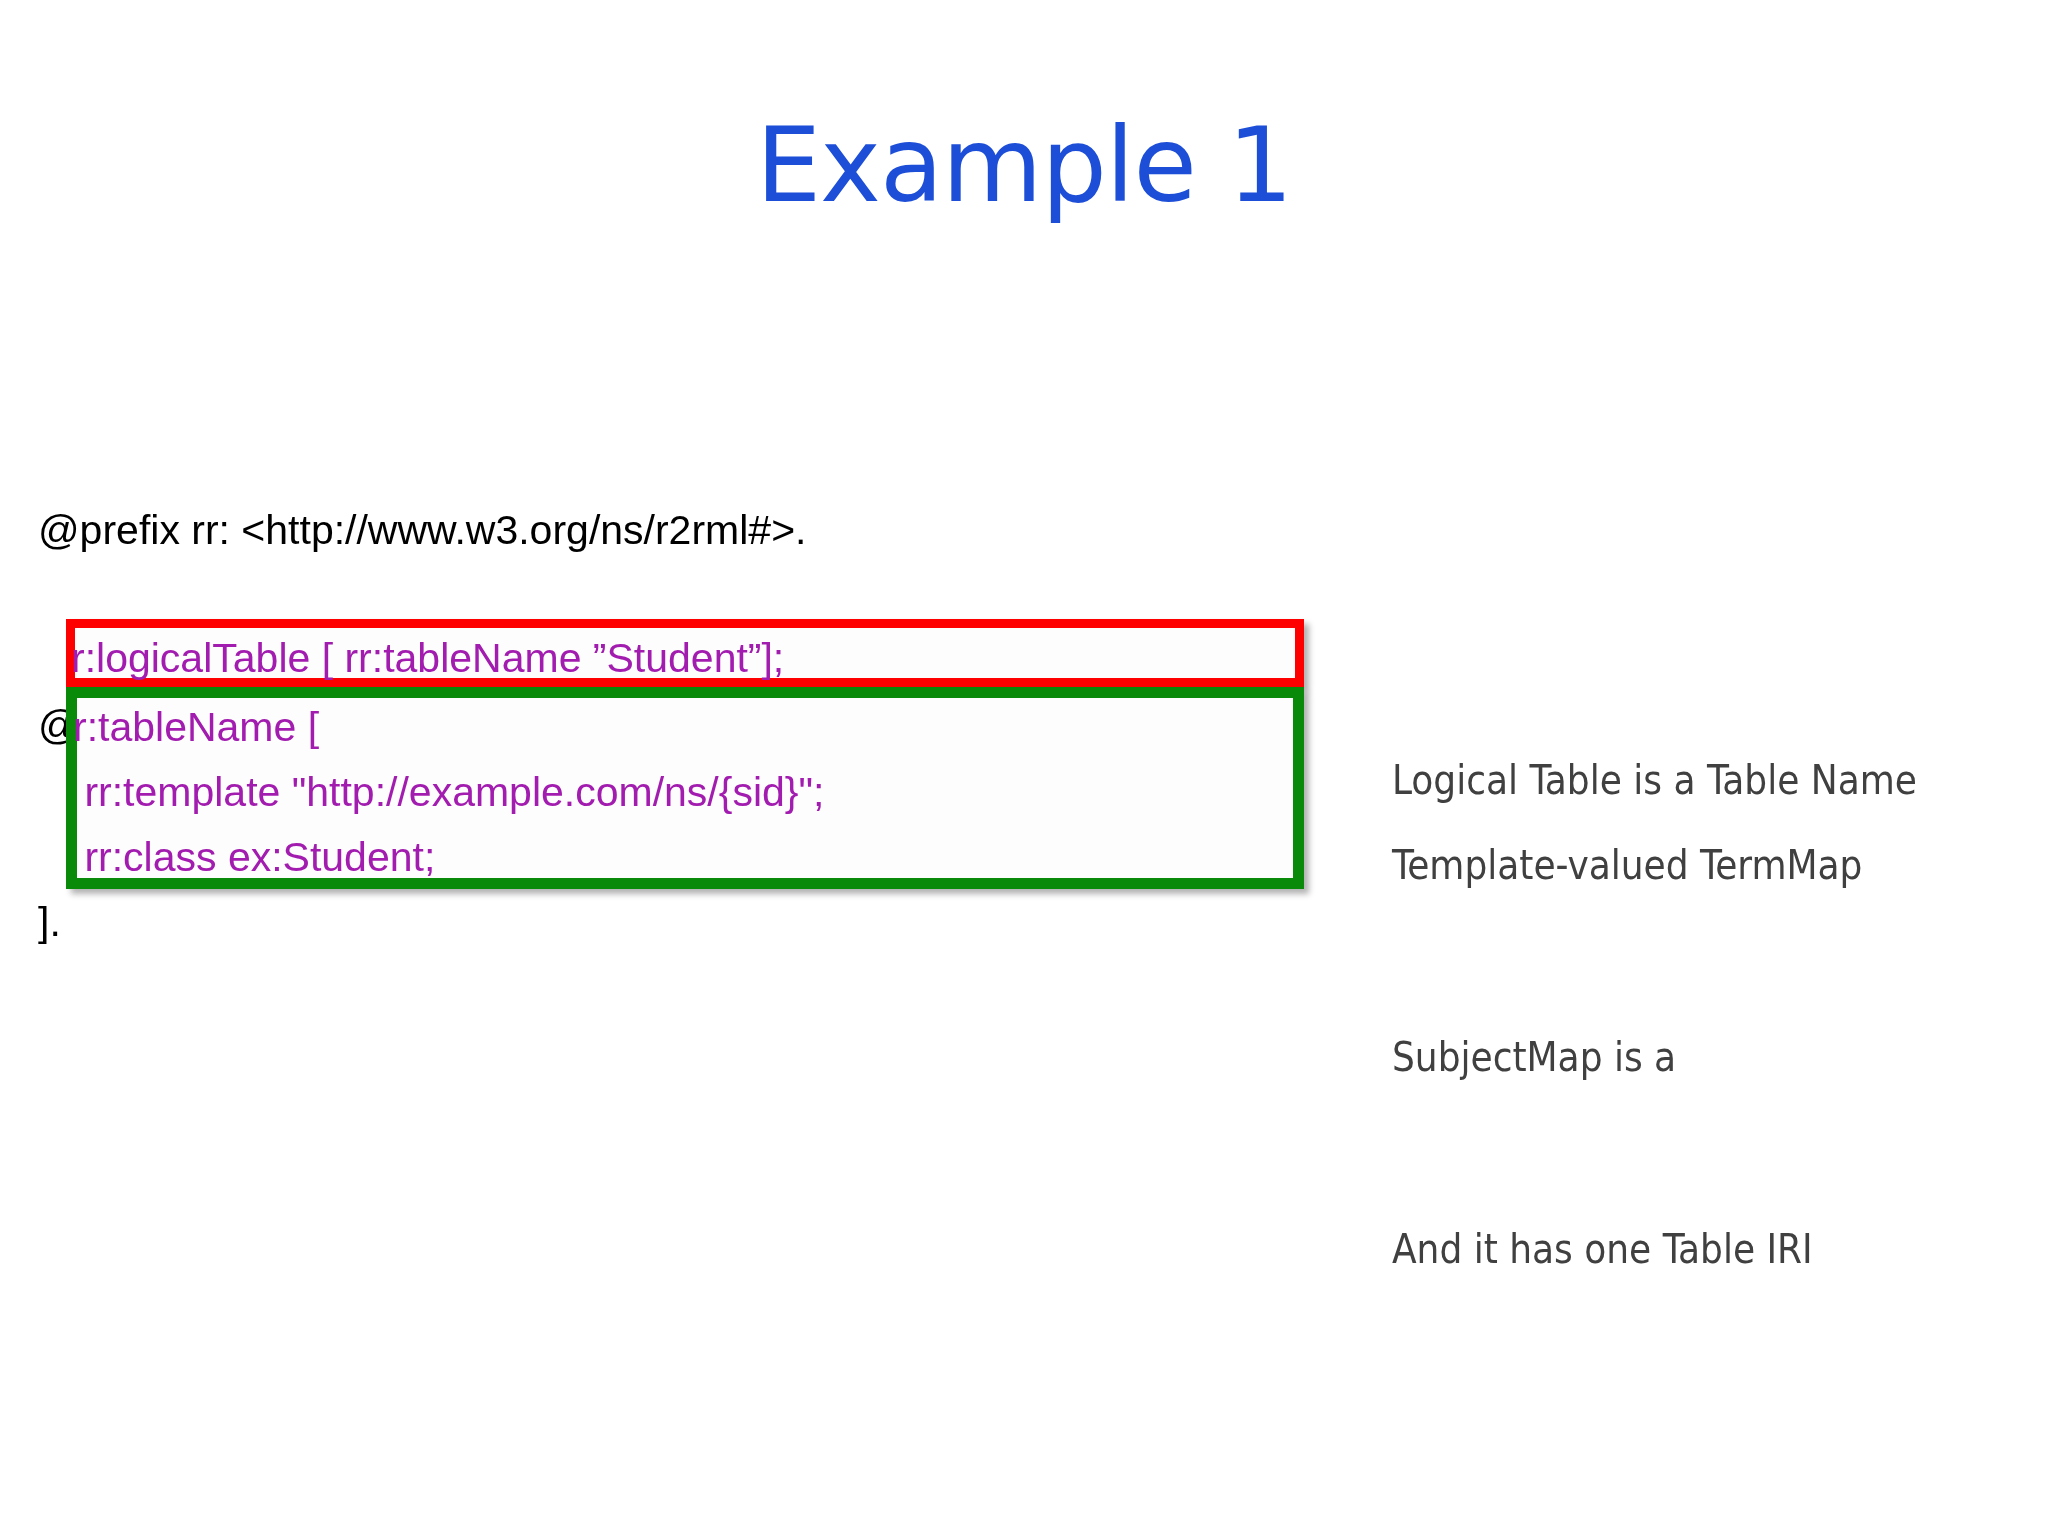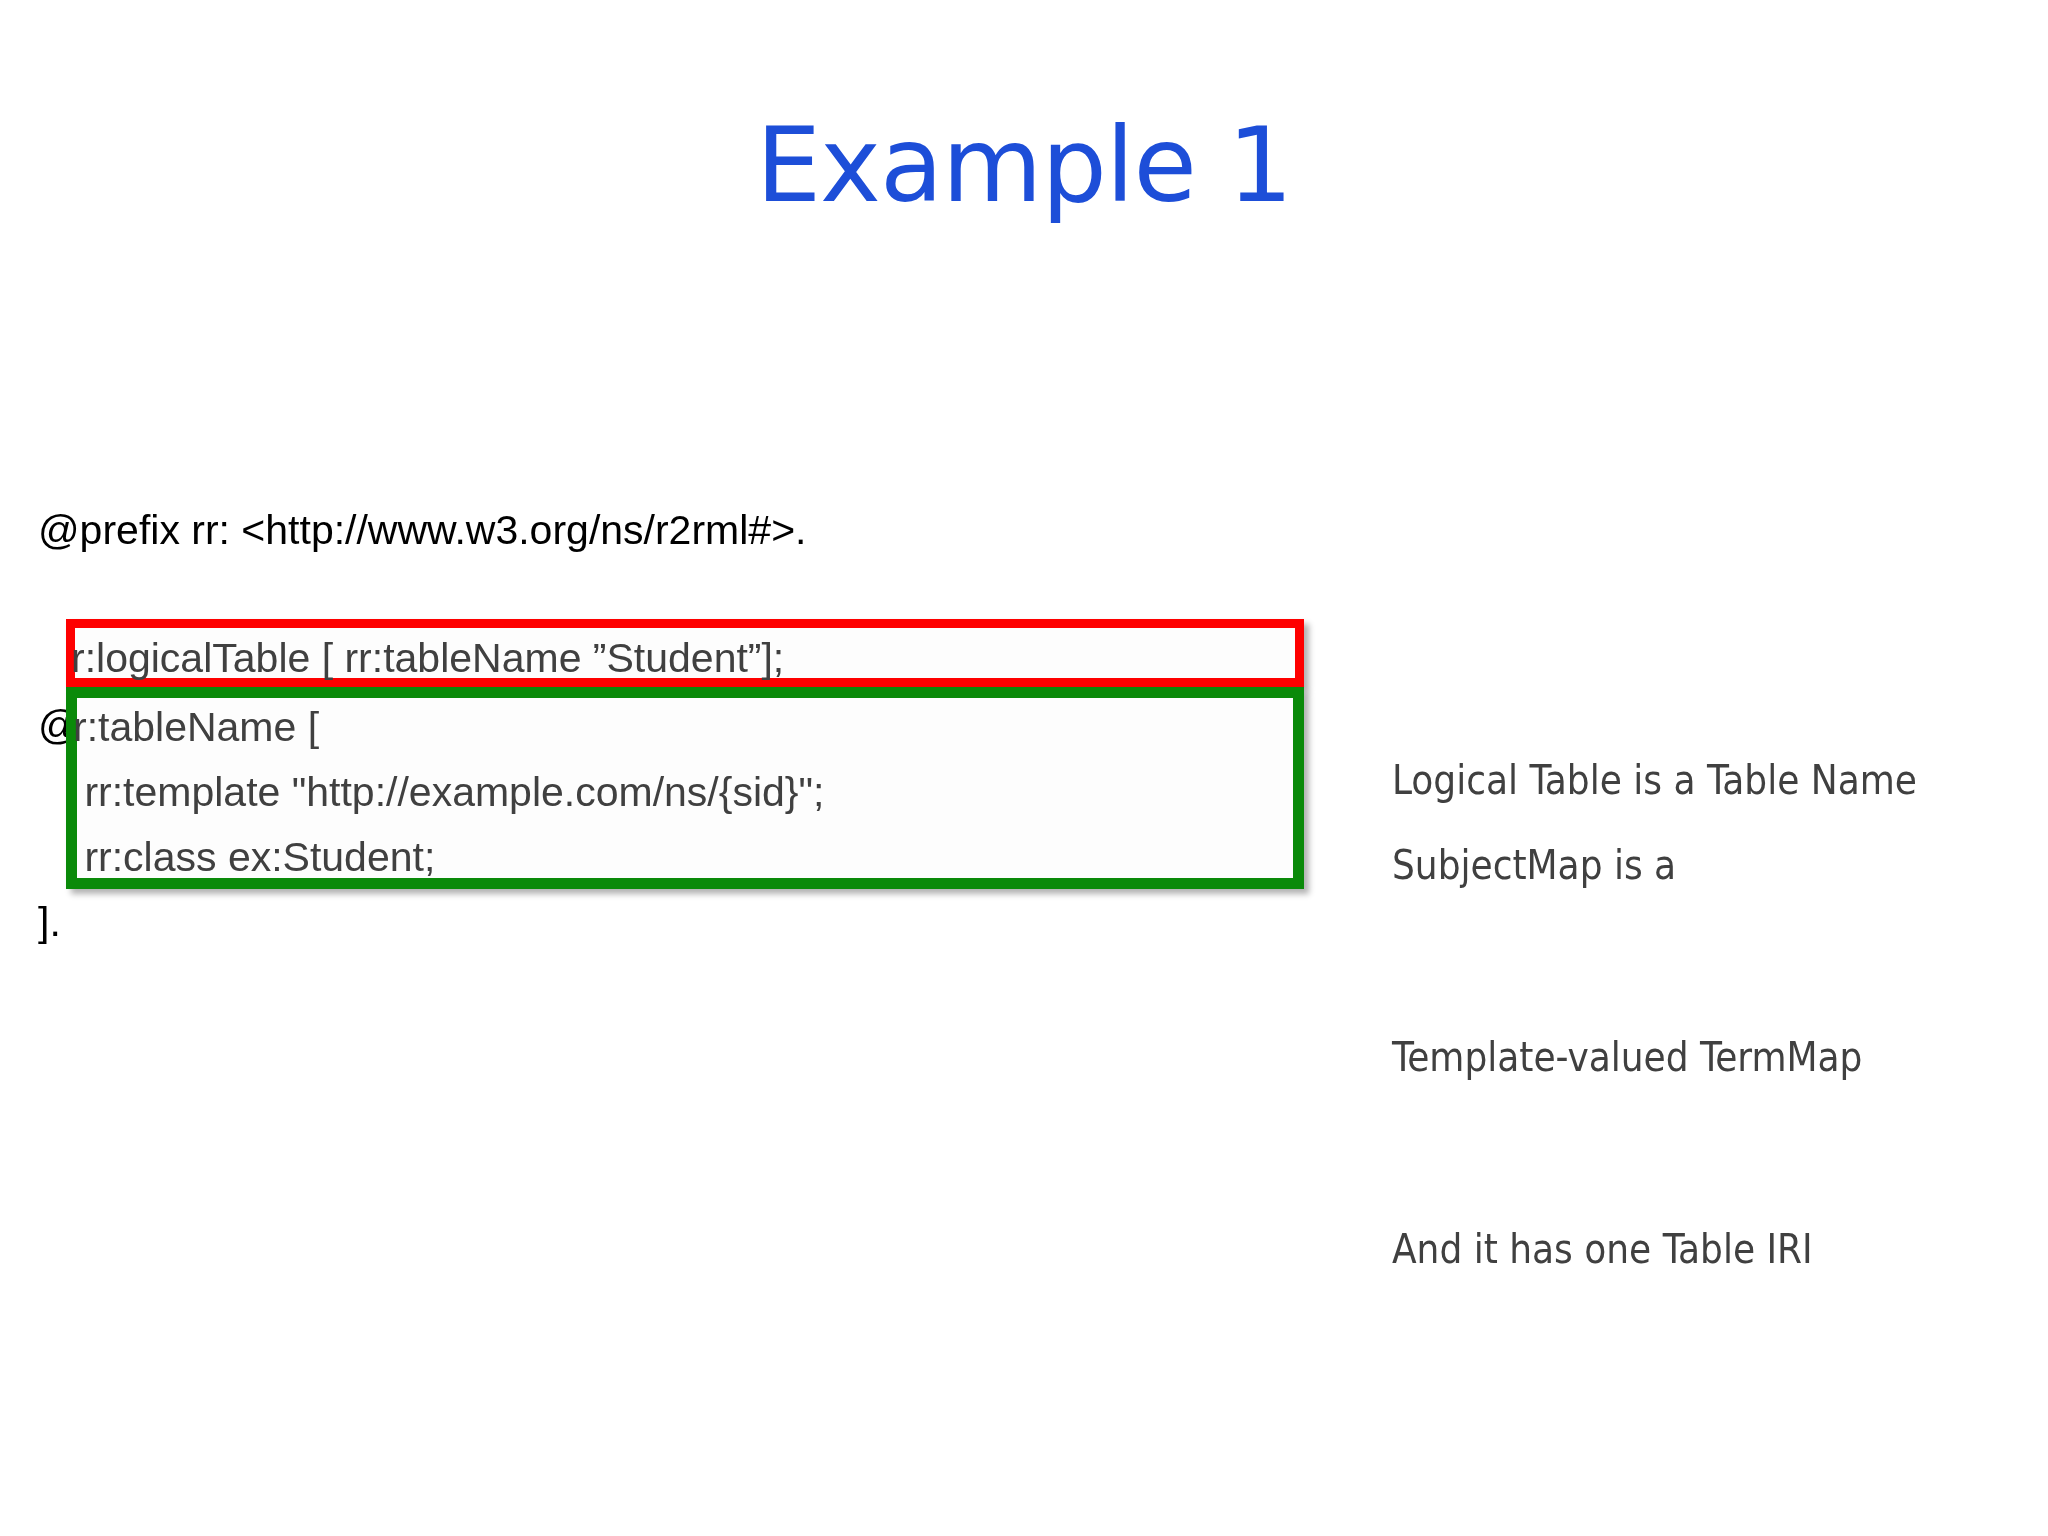--- a/index.html
+++ b/index.html
@@ -68,21 +68,21 @@
     background: #fdfdfd;
     box-shadow: 5px 5px 6px rgba(0,0,0,0.30);
   }
   .hl-box .inner-text {
     position: absolute;
     left: 12px;
     top: 0;
     font-family: "Liberation Sans", sans-serif;
     font-size: 41px;
     line-height: 65px;
-    color: #404040;
+    color: #a21caf;
     white-space: pre;
   }
 
   #logical-table-box {
     left: 66px;
     top: 619px;
     width: 1238px;
     height: 68px;
     border: 9px solid #fe0000;
   }
@@ -158,18 +158,18 @@
     <span class="inner-text" style="top:62px;"> rr:template "http://example.com/ns/{sid}";</span>
   </div>
 
   <div class="closing-line">].</div>
 
   <div class="annotation" id="annotation-logical-table">
     <span class="annotation-line">Logical Table is a Table Name</span>
   </div>
 
   <div class="annotation" id="annotation-subject-map">
+    <span class="annotation-line">Template-valued TermMap</span>
     <span class="annotation-line">SubjectMap is a</span>
-    <span class="annotation-line">Template-valued TermMap</span>
     <span class="annotation-line">And it has one Table IRI</span>
   </div>
 
 </div>
 
 </body></html>

